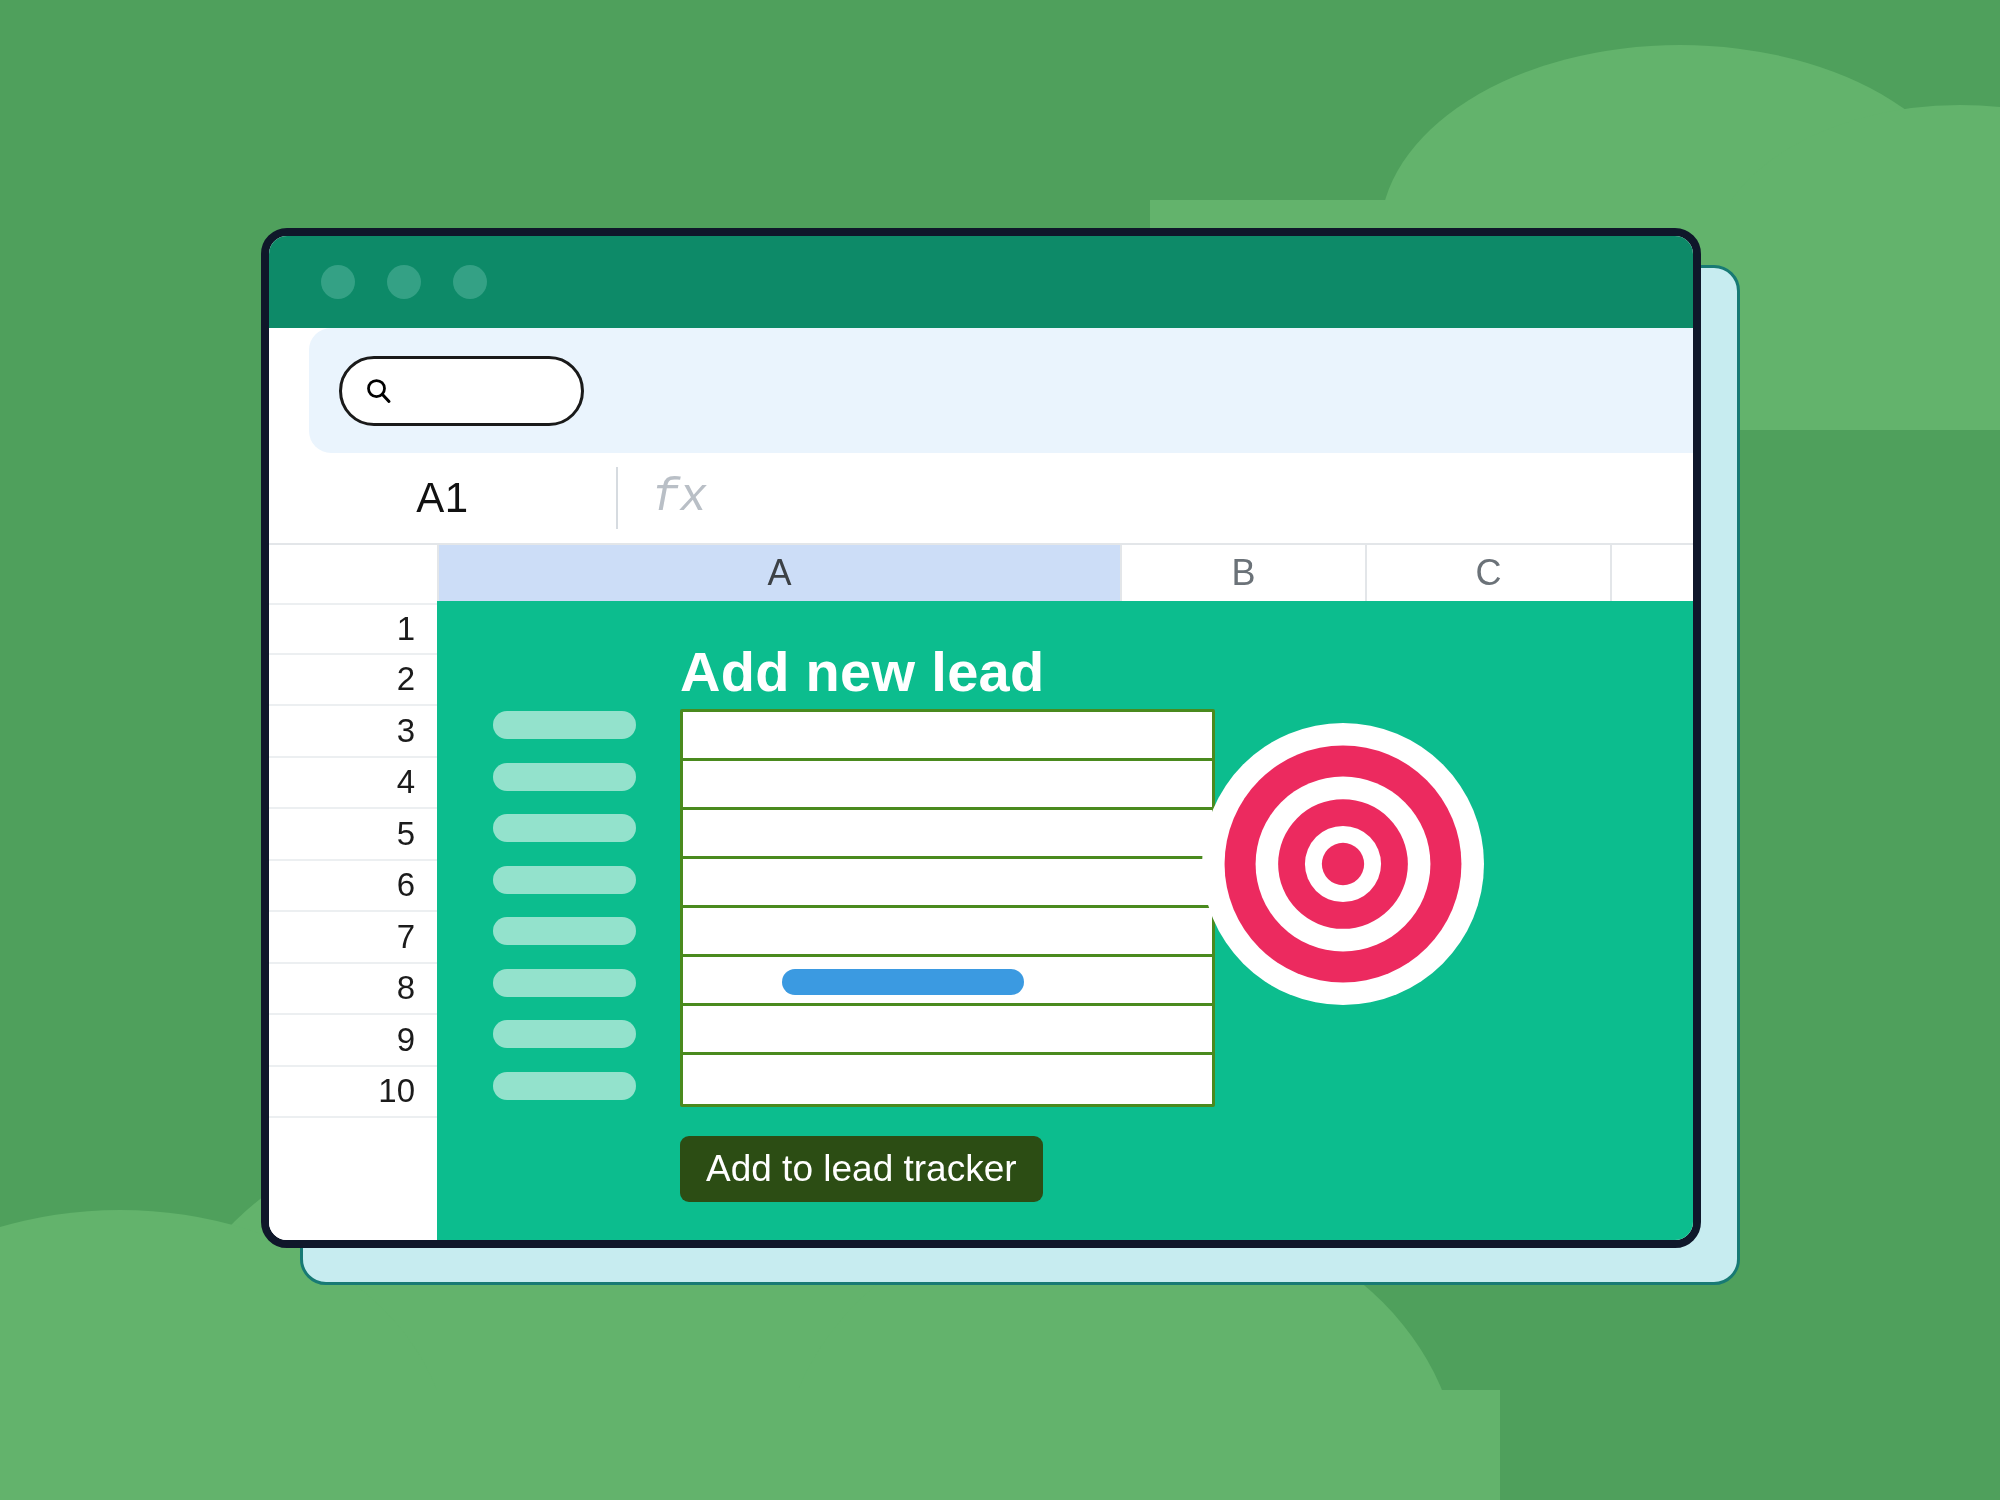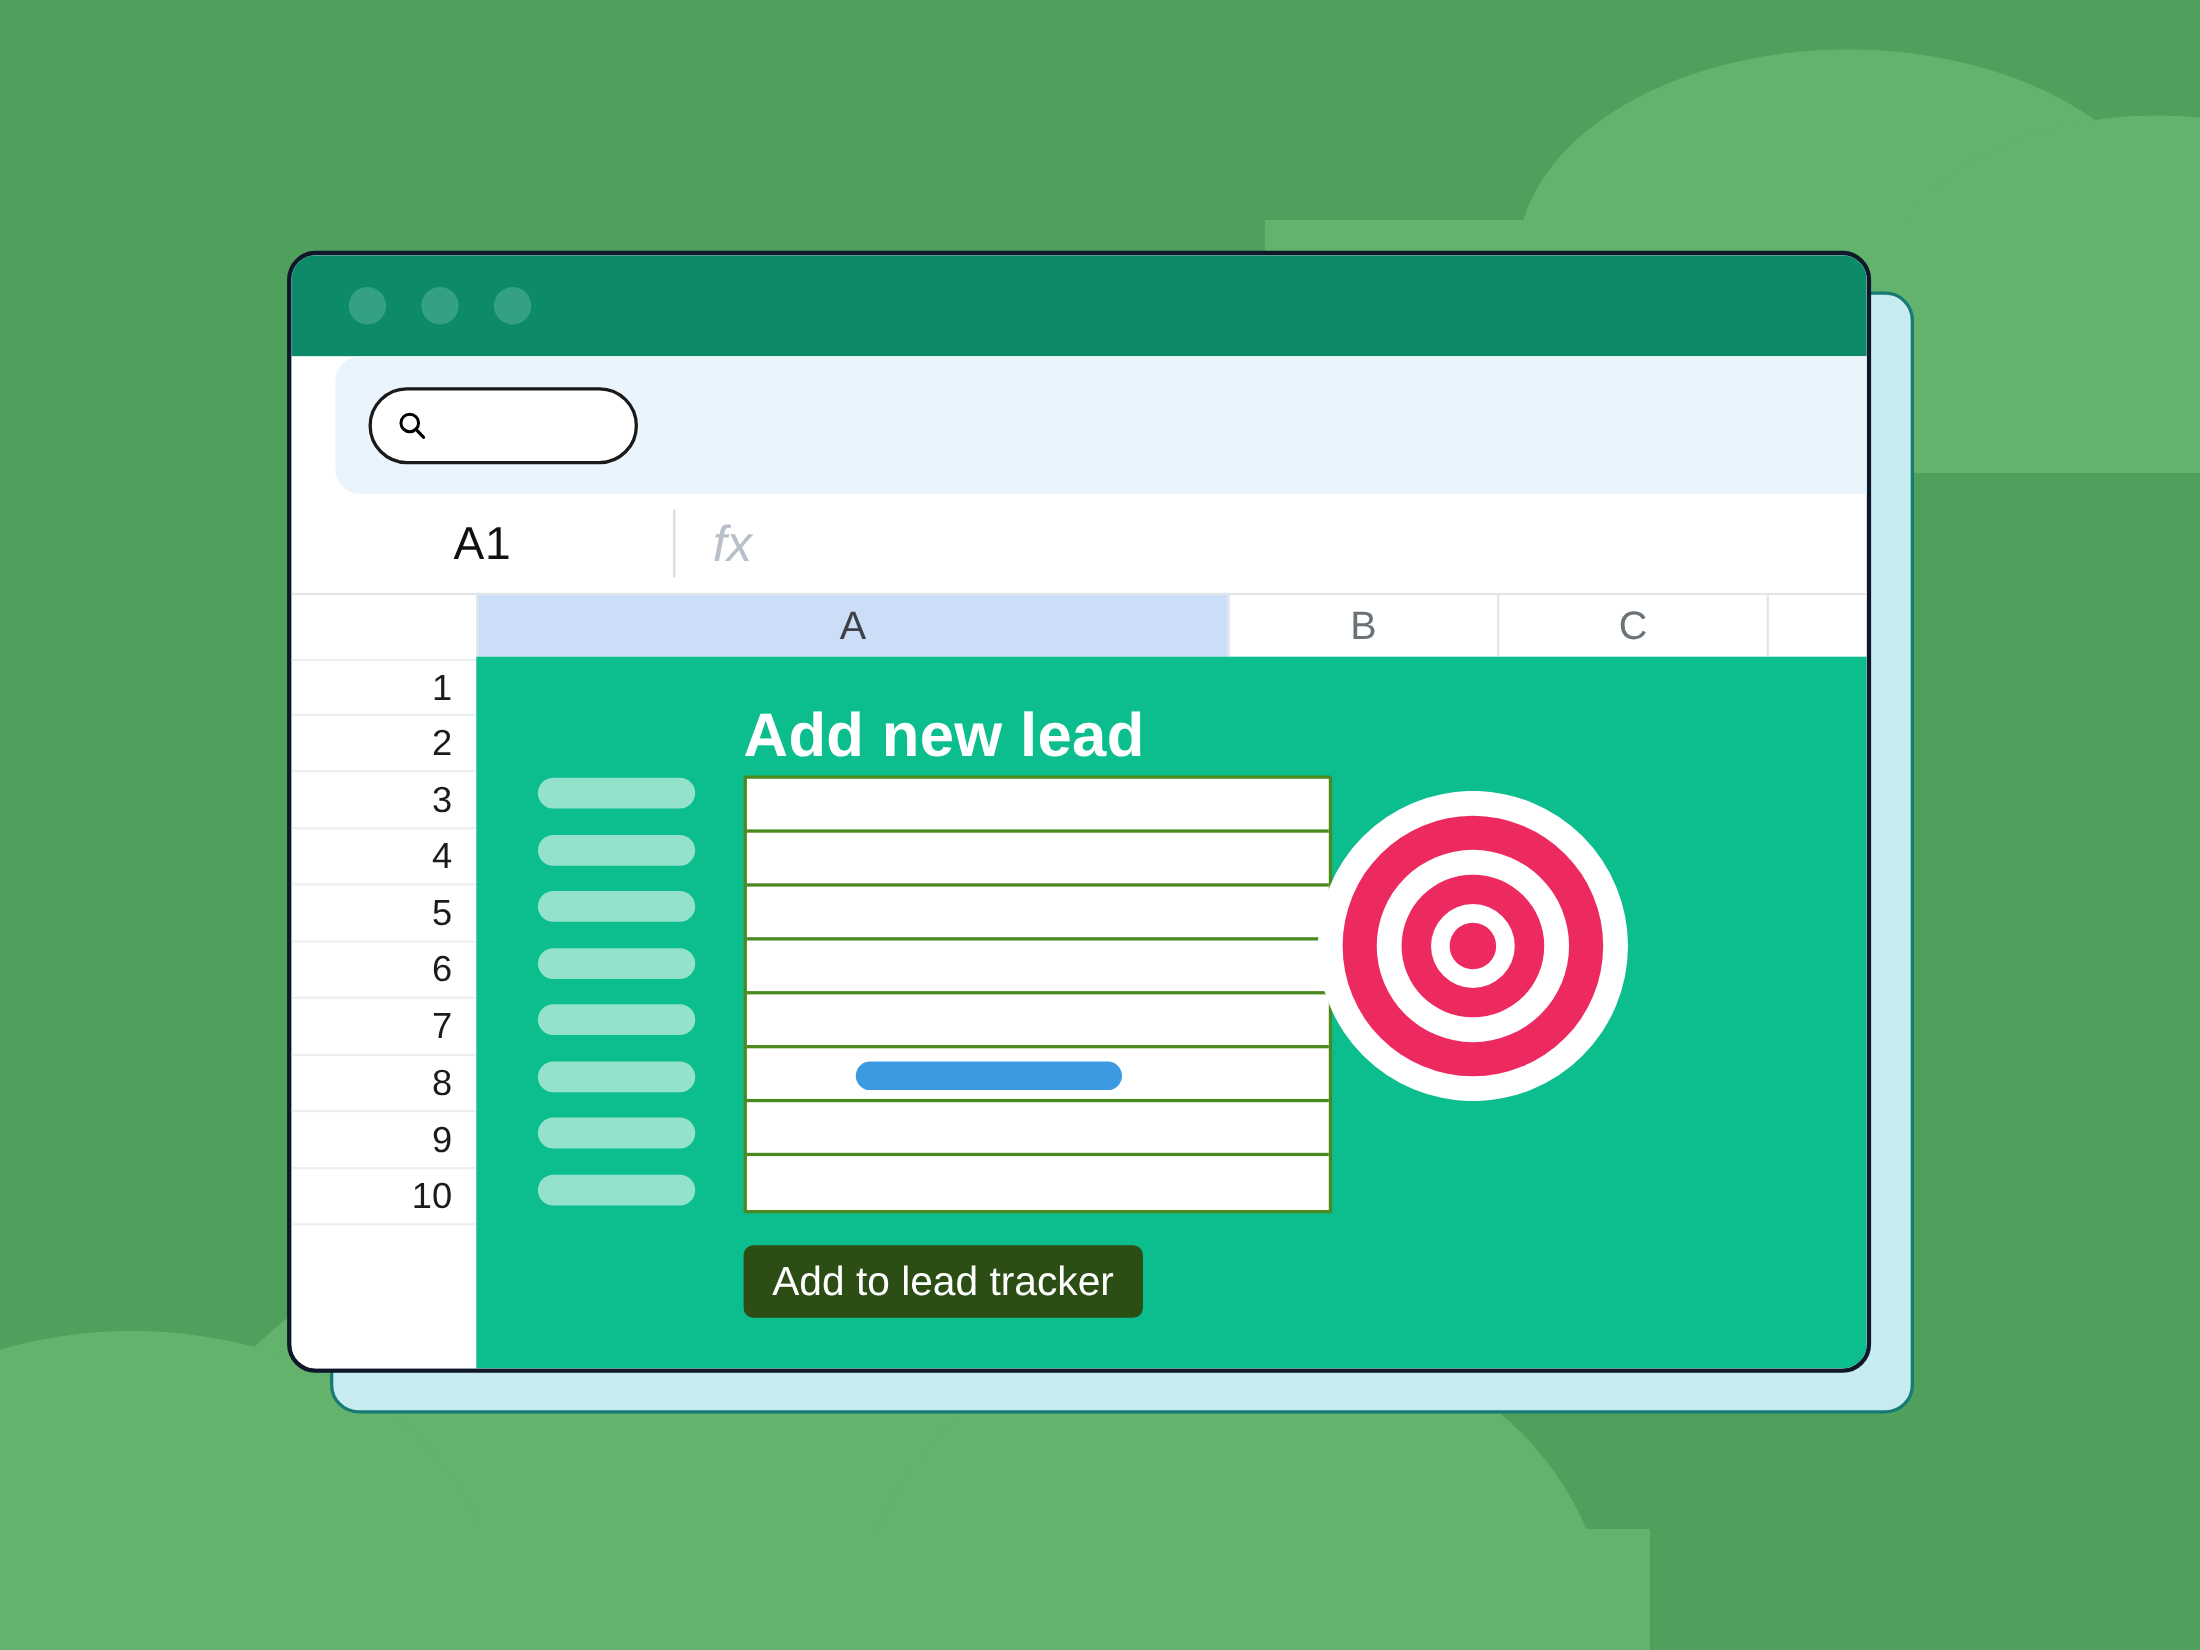--- a/index.html
+++ b/index.html
@@ -26,21 +26,21 @@
     background: #c7ecf0;
     border: 3px solid #187a74;
     border-radius: 26px;
   }
 
   
   #window {
     position: absolute;
     left: 261px; top: 228px;
     width: 1440px; height: 1020px;
-    border: 4px solid #0f172a;
+    border: 8px solid #0f172a;
     border-radius: 26px;
     overflow: hidden;
     background: #ffffff;
     display: flex;
     flex-direction: column;
   }
 
   
   #titlebar {
     height: 92px;
@@ -95,21 +95,21 @@
     text-align: center;
     font-size: 42px;
     color: #111111;
     letter-spacing: 0.5px;
   }
   #fx-divider { width: 2px; height: 62px; background: #d6dbe0; }
   #fx-icon {
     margin-left: 34px;
     font-size: 46px;
     font-style: italic;
-    font-family: Liberation Sans, sans-serif;
+    font-family: Liberation Mono, monospace;
     color: #b9bfc6;
   }
 
   
   #colheader {
     height: 58px;
     display: flex;
     flex: none;
     background: #ffffff;
   }

